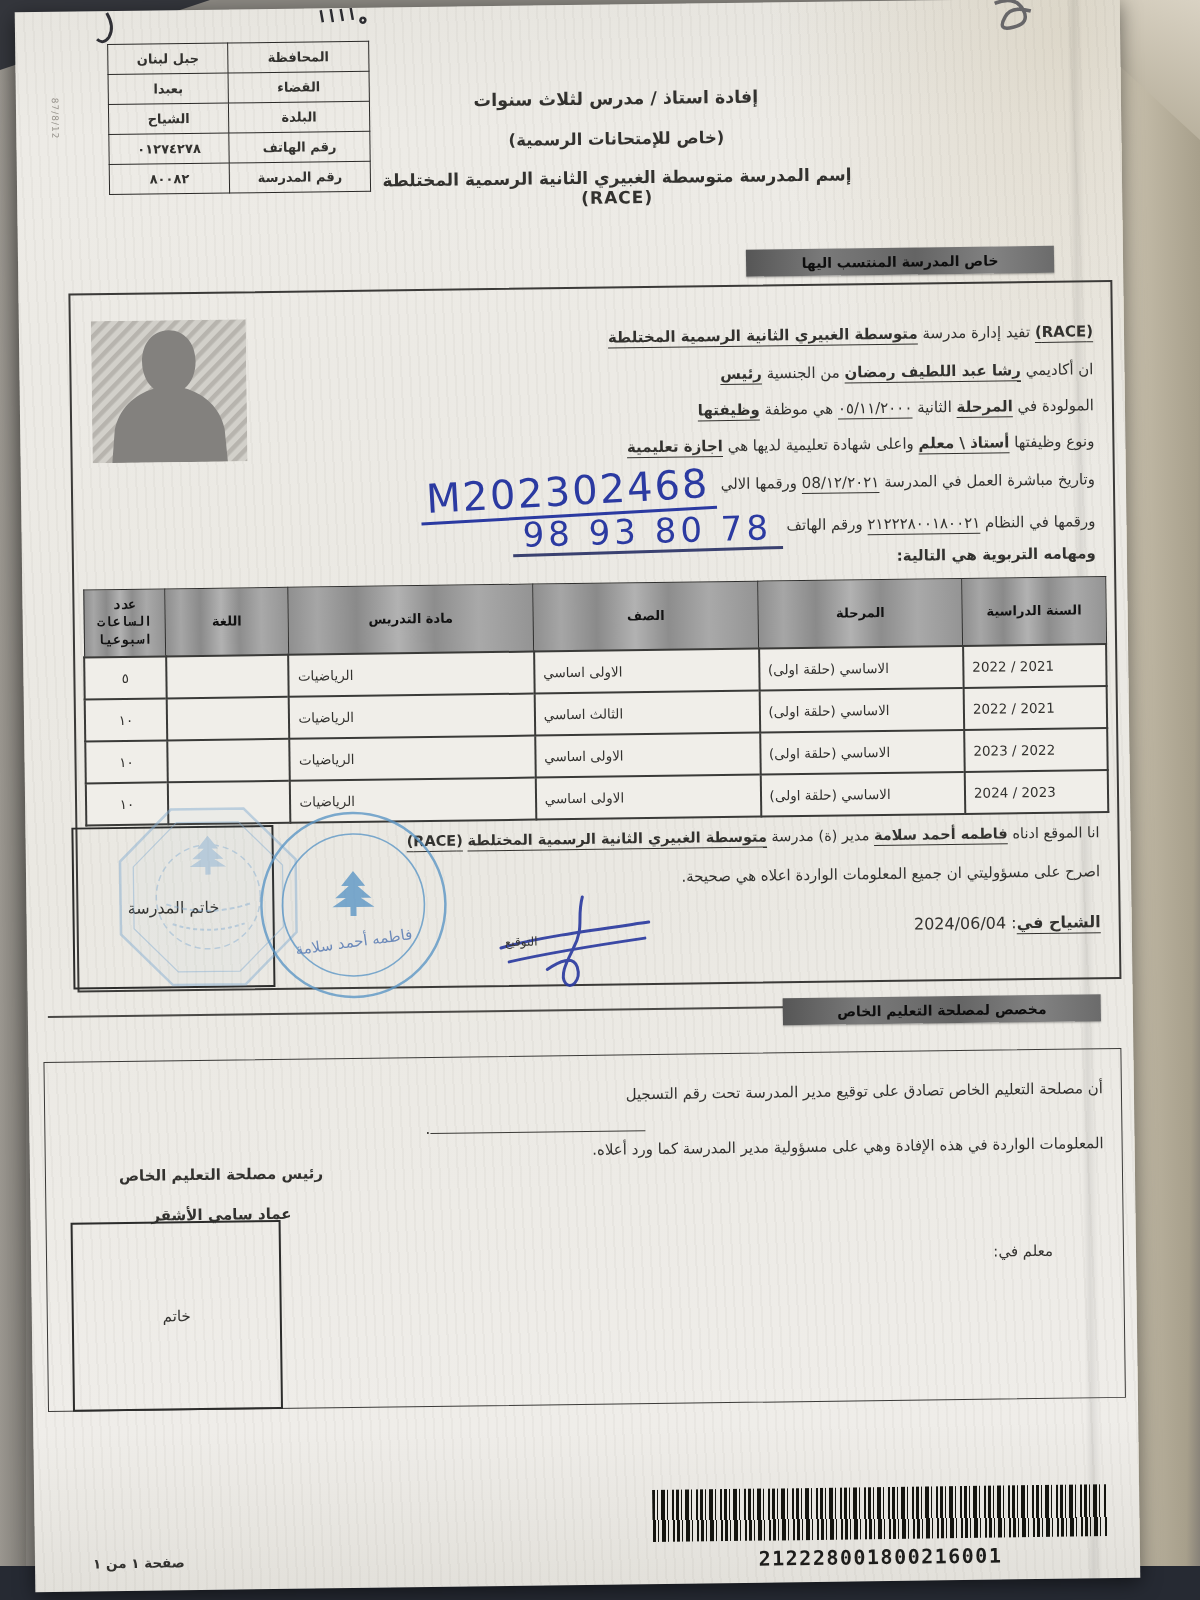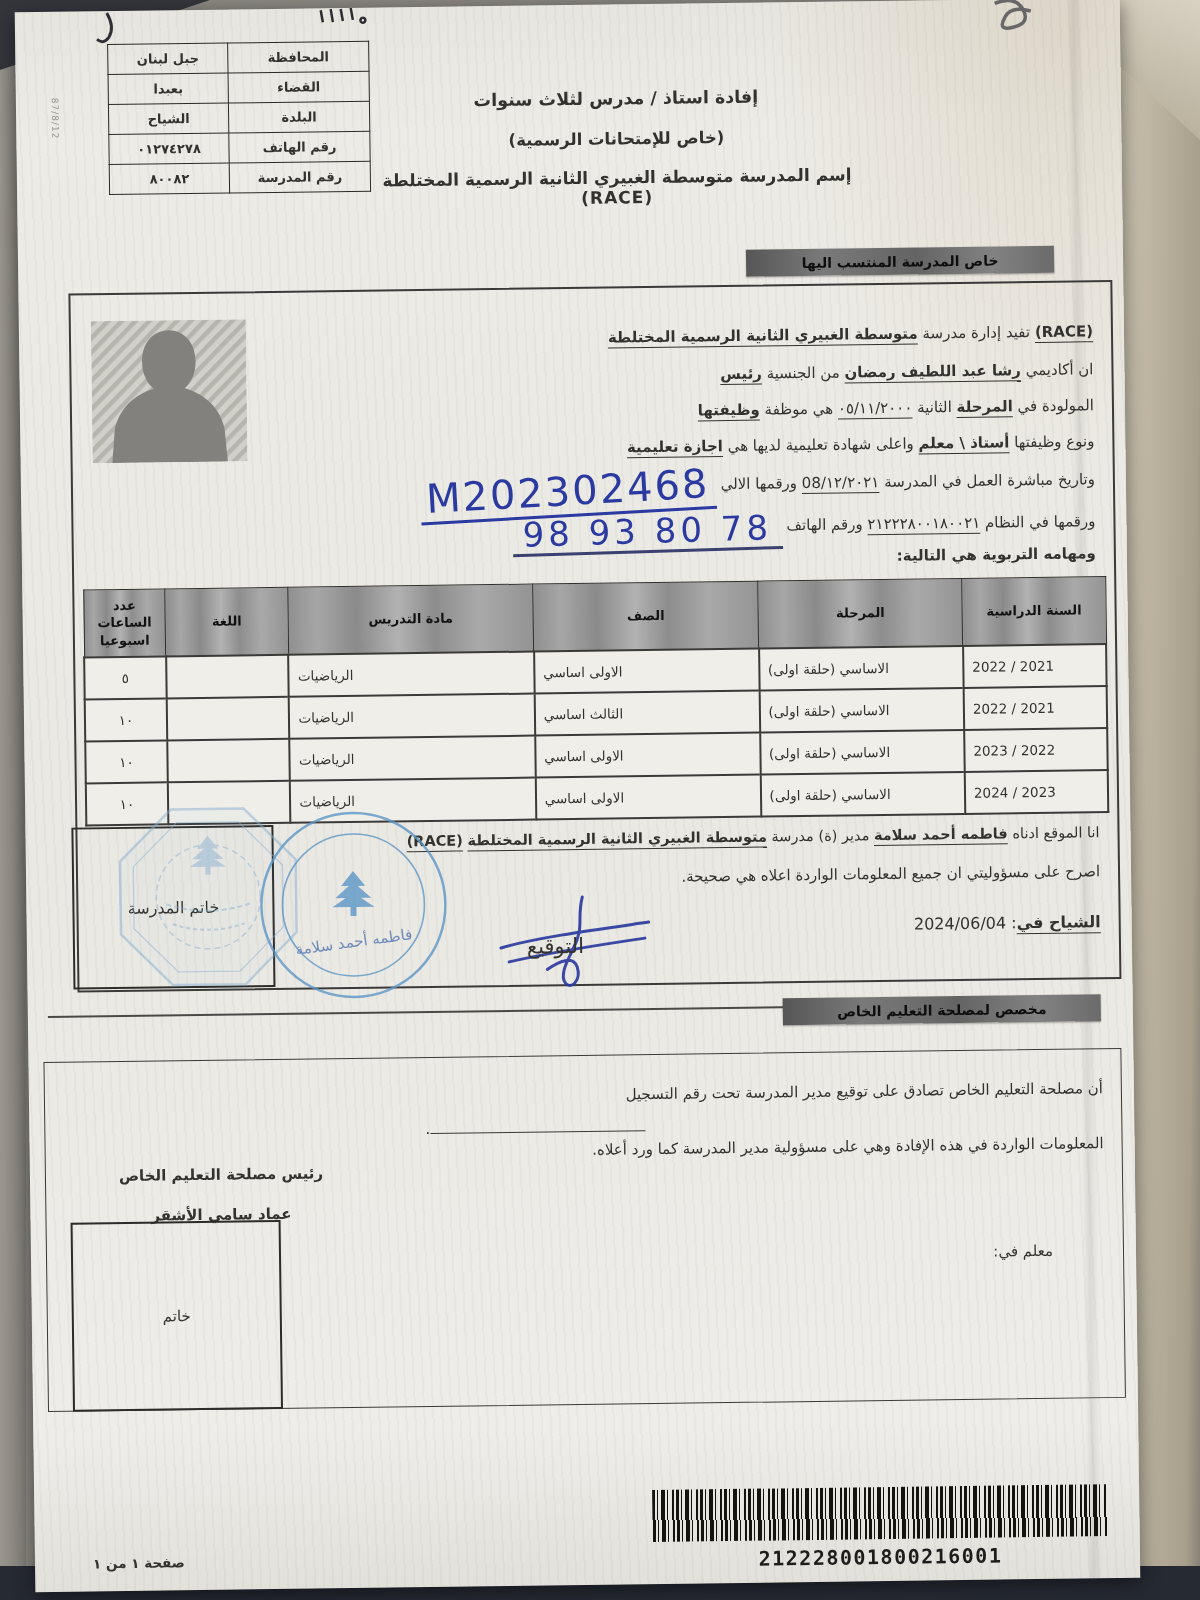--- a/index.html
+++ b/index.html
@@ -46,21 +46,21 @@
   .pline{position:absolute;right:18px;white-space:nowrap;font-size:15px;direction:rtl;}
   .hand{display:inline-block;color:#2b3aa1;font-family:"DejaVu Sans",sans-serif;line-height:1;}
   .hand1{font-size:40px;letter-spacing:2px;transform:rotate(-2.5deg);vertical-align:-14px;margin-left:2px;border-bottom:3px solid #2b3aa1;padding:0 6px 3px;}
   .hand2{font-size:34px;letter-spacing:4px;transform:rotate(-1deg);vertical-align:-11px;border-bottom:3px solid #3a4170;padding:0 10px 2px;}
   
   .duties{left:8px;top:294px;width:1024px;border-collapse:collapse;direction:rtl;}
   .duties th{border:1.8px solid #2f2f2e;height:62px;font-size:13px;font-weight:bold;text-align:center;padding:2px 4px;line-height:1.35;
      background:linear-gradient(90deg,#8f8f8f 0%,#a6a6a6 12%,#8a8a8a 28%,#b2b2b2 45%,#8d8d8d 60%,#a9a9a9 78%,#949494 100%);color:#121212;}
   .duties td{border:2px solid #3a3a38;height:40px;font-size:13.5px;text-align:left;padding:0 8px;background:#f0eee9;}
   .duties td:nth-child(6){text-align:center;}
-  .c-year{width:14%;}.c-stage{width:20%;}.c-class{width:22%;}.c-subj{width:24%;}.c-lang{width:12%;}.c-hrs{width:8%;}
+  .c-year{width:14%;}.c-stage{width:20%;}.c-class{width:22%;}.c-subj{width:24%;}.c-lang{width:12%;}.c-hrs{width:8%;font-family:Liberation Mono, monospace;}
   
   .stampbox1{left:-6px;top:532px;width:198px;height:158px;border:2.5px solid #2c2c2b;display:flex;align-items:center;justify-content:center;font-size:16px;direction:rtl;}
   .stampbox2{left:24px;top:160px;width:206px;height:185px;border:2px solid #2c2c2b;display:flex;align-items:center;justify-content:center;font-size:15px;direction:rtl;}
   .photo{left:20px;top:26px;width:155px;height:142px;}
   .barcode{left:618px;top:1486px;width:455px;height:52px;background:
      repeating-linear-gradient(90deg,#14140f 0 3px,transparent 3px 5px,#14140f 5px 6px,transparent 6px 9px,#14140f 9px 13px,transparent 13px 15px,#14140f 15px 16px,transparent 16px 20px,#14140f 20px 22px,transparent 22px 24px);}
   .barcode-num{left:618px;top:1544px;width:455px;text-align:center;font-family:"DejaVu Sans Mono",monospace;font-size:20px;font-weight:bold;letter-spacing:1.5px;color:#1d1d1b;}
   .footer-page{left:58px;top:1544px;font-size:13.5px;font-weight:bold;direction:rtl;}
   .margin-mark{left:34px;top:86px;font-size:9px;color:#97938c;writing-mode:vertical-rl;letter-spacing:1px;}
 </style>
@@ -237,21 +237,21 @@
       <g stroke="#2c3ba0" stroke-width="3" fill="none" stroke-linecap="round" opacity=".92">
         <path d="M438,208 C472,198 540,190 586,184"></path>
         <path d="M446,222 C492,212 552,204 582,200"></path>
         <path d="M520,158 c-6,22 2,30 -10,52 c-6,12 -14,26 -8,34 c5,7 16,-2 12,-16 c-4,-12 -18,-6 -30,2"></path>
       </g>
     </svg>
 
     <div class="pline" style="top:630px;font-size:16px">
       <span class="u" style="font-weight:bold">الشياح في</span><span>: 2024/06/04</span>
     </div>
-    <div class="abs ar" style="left:448px;top:645px;font-size:21px">التوقيع</div>
+    <div class="abs ar" style="left:426px;top:645px;font-size:12px">التوقيع</div>
   </div>
 
   <div class="abs sep-line"></div>
   <div class="abs band band2">مخصص لمصلحة التعليم الخاص</div>
 
   <div class="abs box2">
     <div class="pline" style="top:30px">أن مصلحة التعليم الخاص تصادق على توقيع مدير المدرسة تحت رقم التسجيل</div>
     <div class="abs" style="left:380px;top:58px;white-space:nowrap">
       <span style="font-size:15px">.</span><span style="display:inline-block;width:215px;border-bottom:1.6px solid #3a3936;height:17px"></span>
     </div>

